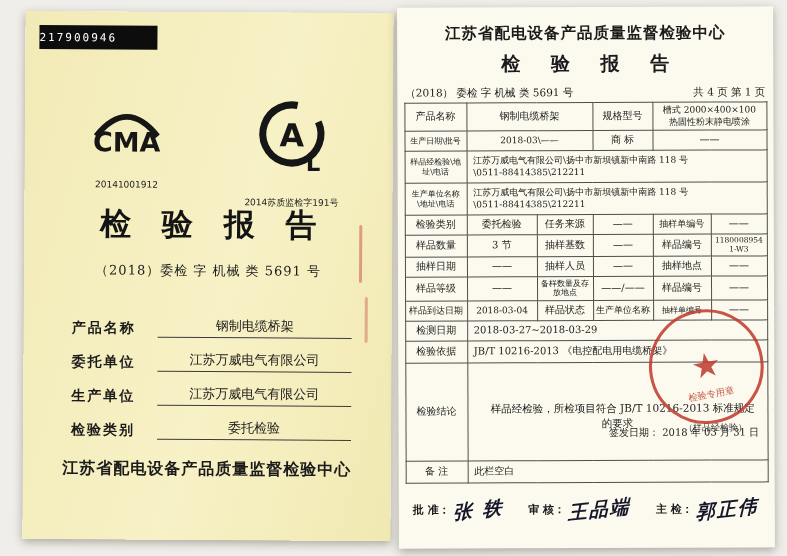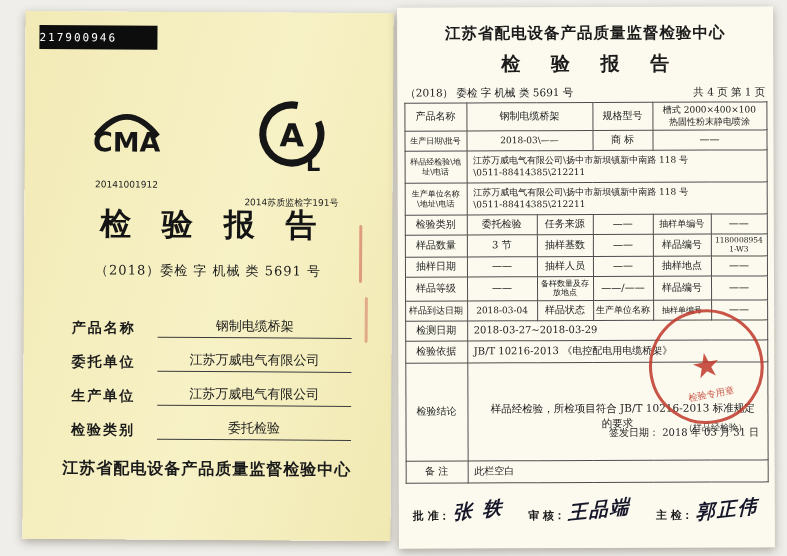--- a/index.html
+++ b/index.html
@@ -52,21 +52,21 @@
   .h20{height:20px}.h22{height:22px}.h24{height:24px}.h28{height:28px}.h32{height:32px}.h98{height:98px}
   .tl{text-align:left !important;padding-left:6px !important;}
   .s9{font-size:9px !important;}
   .xs{font-size:8px !important;line-height:1.15 !important;margin-top:43px;}
   .xxs{font-size:7.5px !important;letter-spacing:0;}
   td.concl{position:relative;text-align:left;vertical-align:top;}
   .concl-text{margin:10px 8px 0 8px;font-size:10.5px;text-indent:1em;line-height:1.5;}
   .seal-note{position:absolute;right:20px;bottom:26px;font-size:9px;color:#333;}
   .issue{position:absolute;right:8px;bottom:20px;font-size:10px;}
   .sign-row{display:flex;justify-content:space-between;align-items:center;margin:14px 16px 0 14px;}
-  .sign-group{display:flex;align-items:flex-end;gap:3px;}
+  .sign-group{display:flex;align-items:center;gap:3px;}
   .sign-label{font-size:11px;font-weight:bold;}
   .sig{display:inline-block;font-family:"DejaVu Serif","Liberation Serif",serif;
     font-style:italic;font-weight:bold;font-size:19px;letter-spacing:2px;
     transform:rotate(-6deg) skewX(-6deg);color:#16162a;}
   .seal{position:absolute;left:246px;top:298px;width:124px;height:124px;
     transform:rotate(-10deg);opacity:.85;}
 </style>
 </head>
 <body>
 

